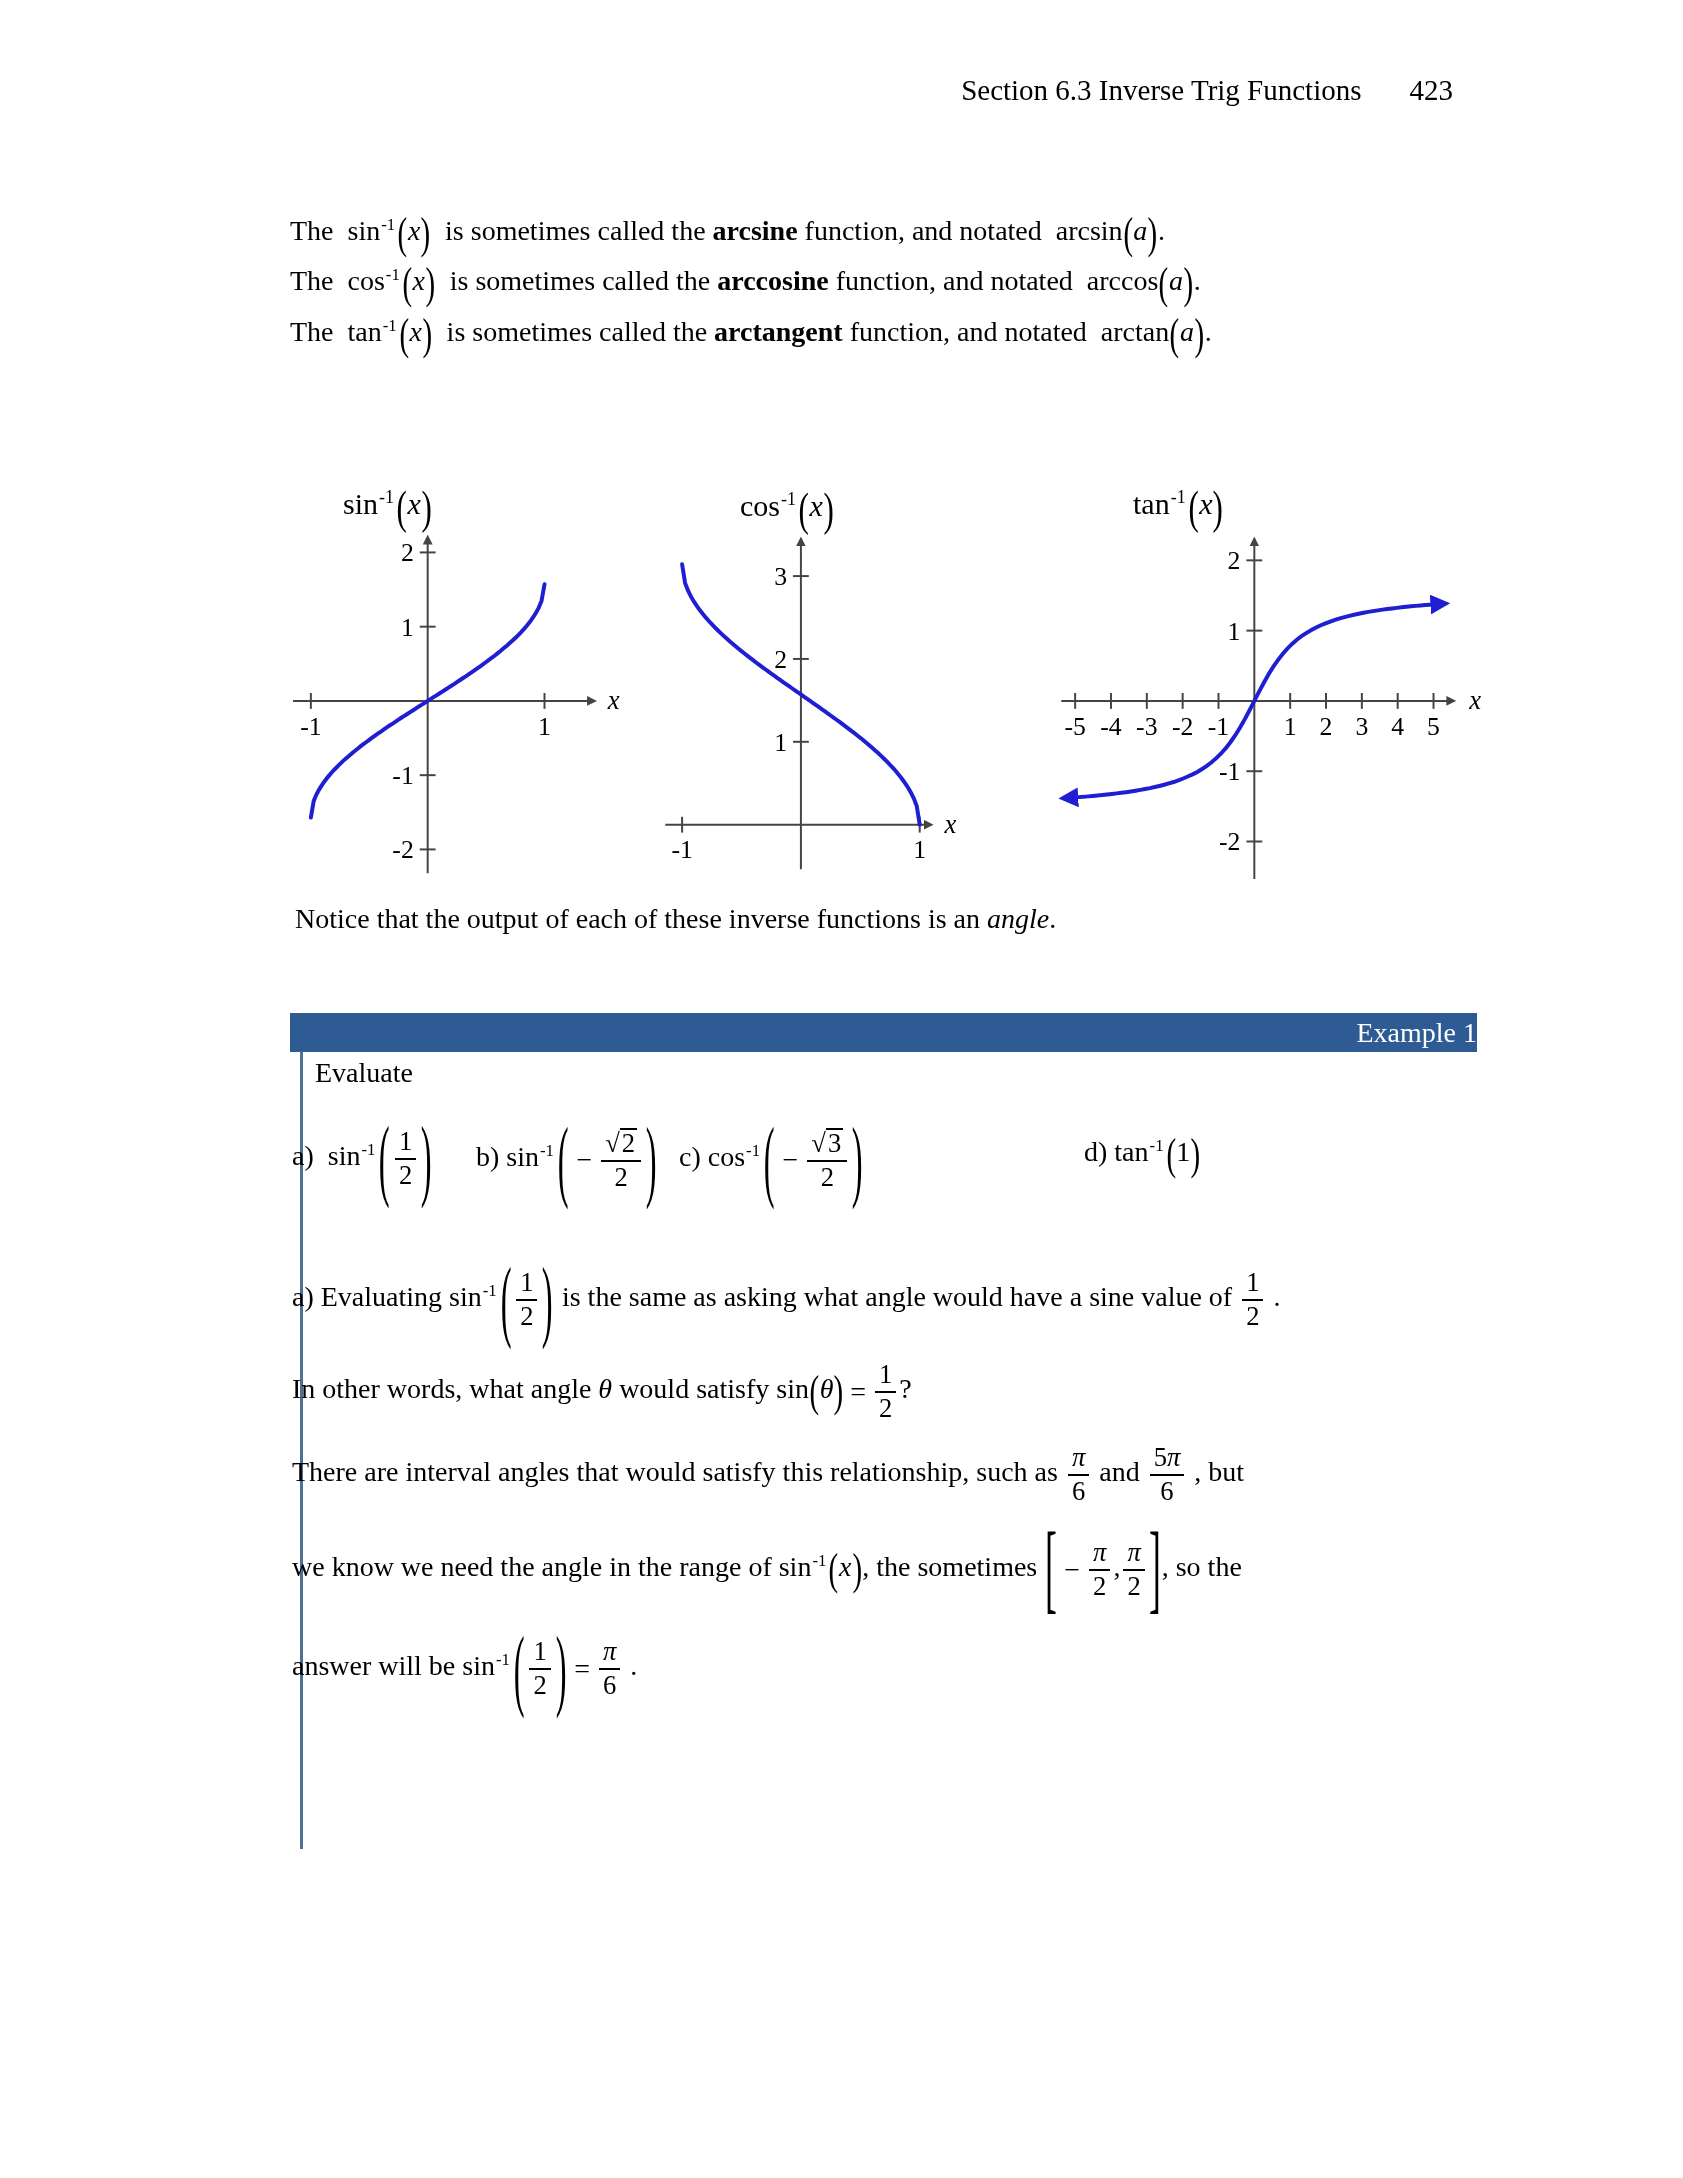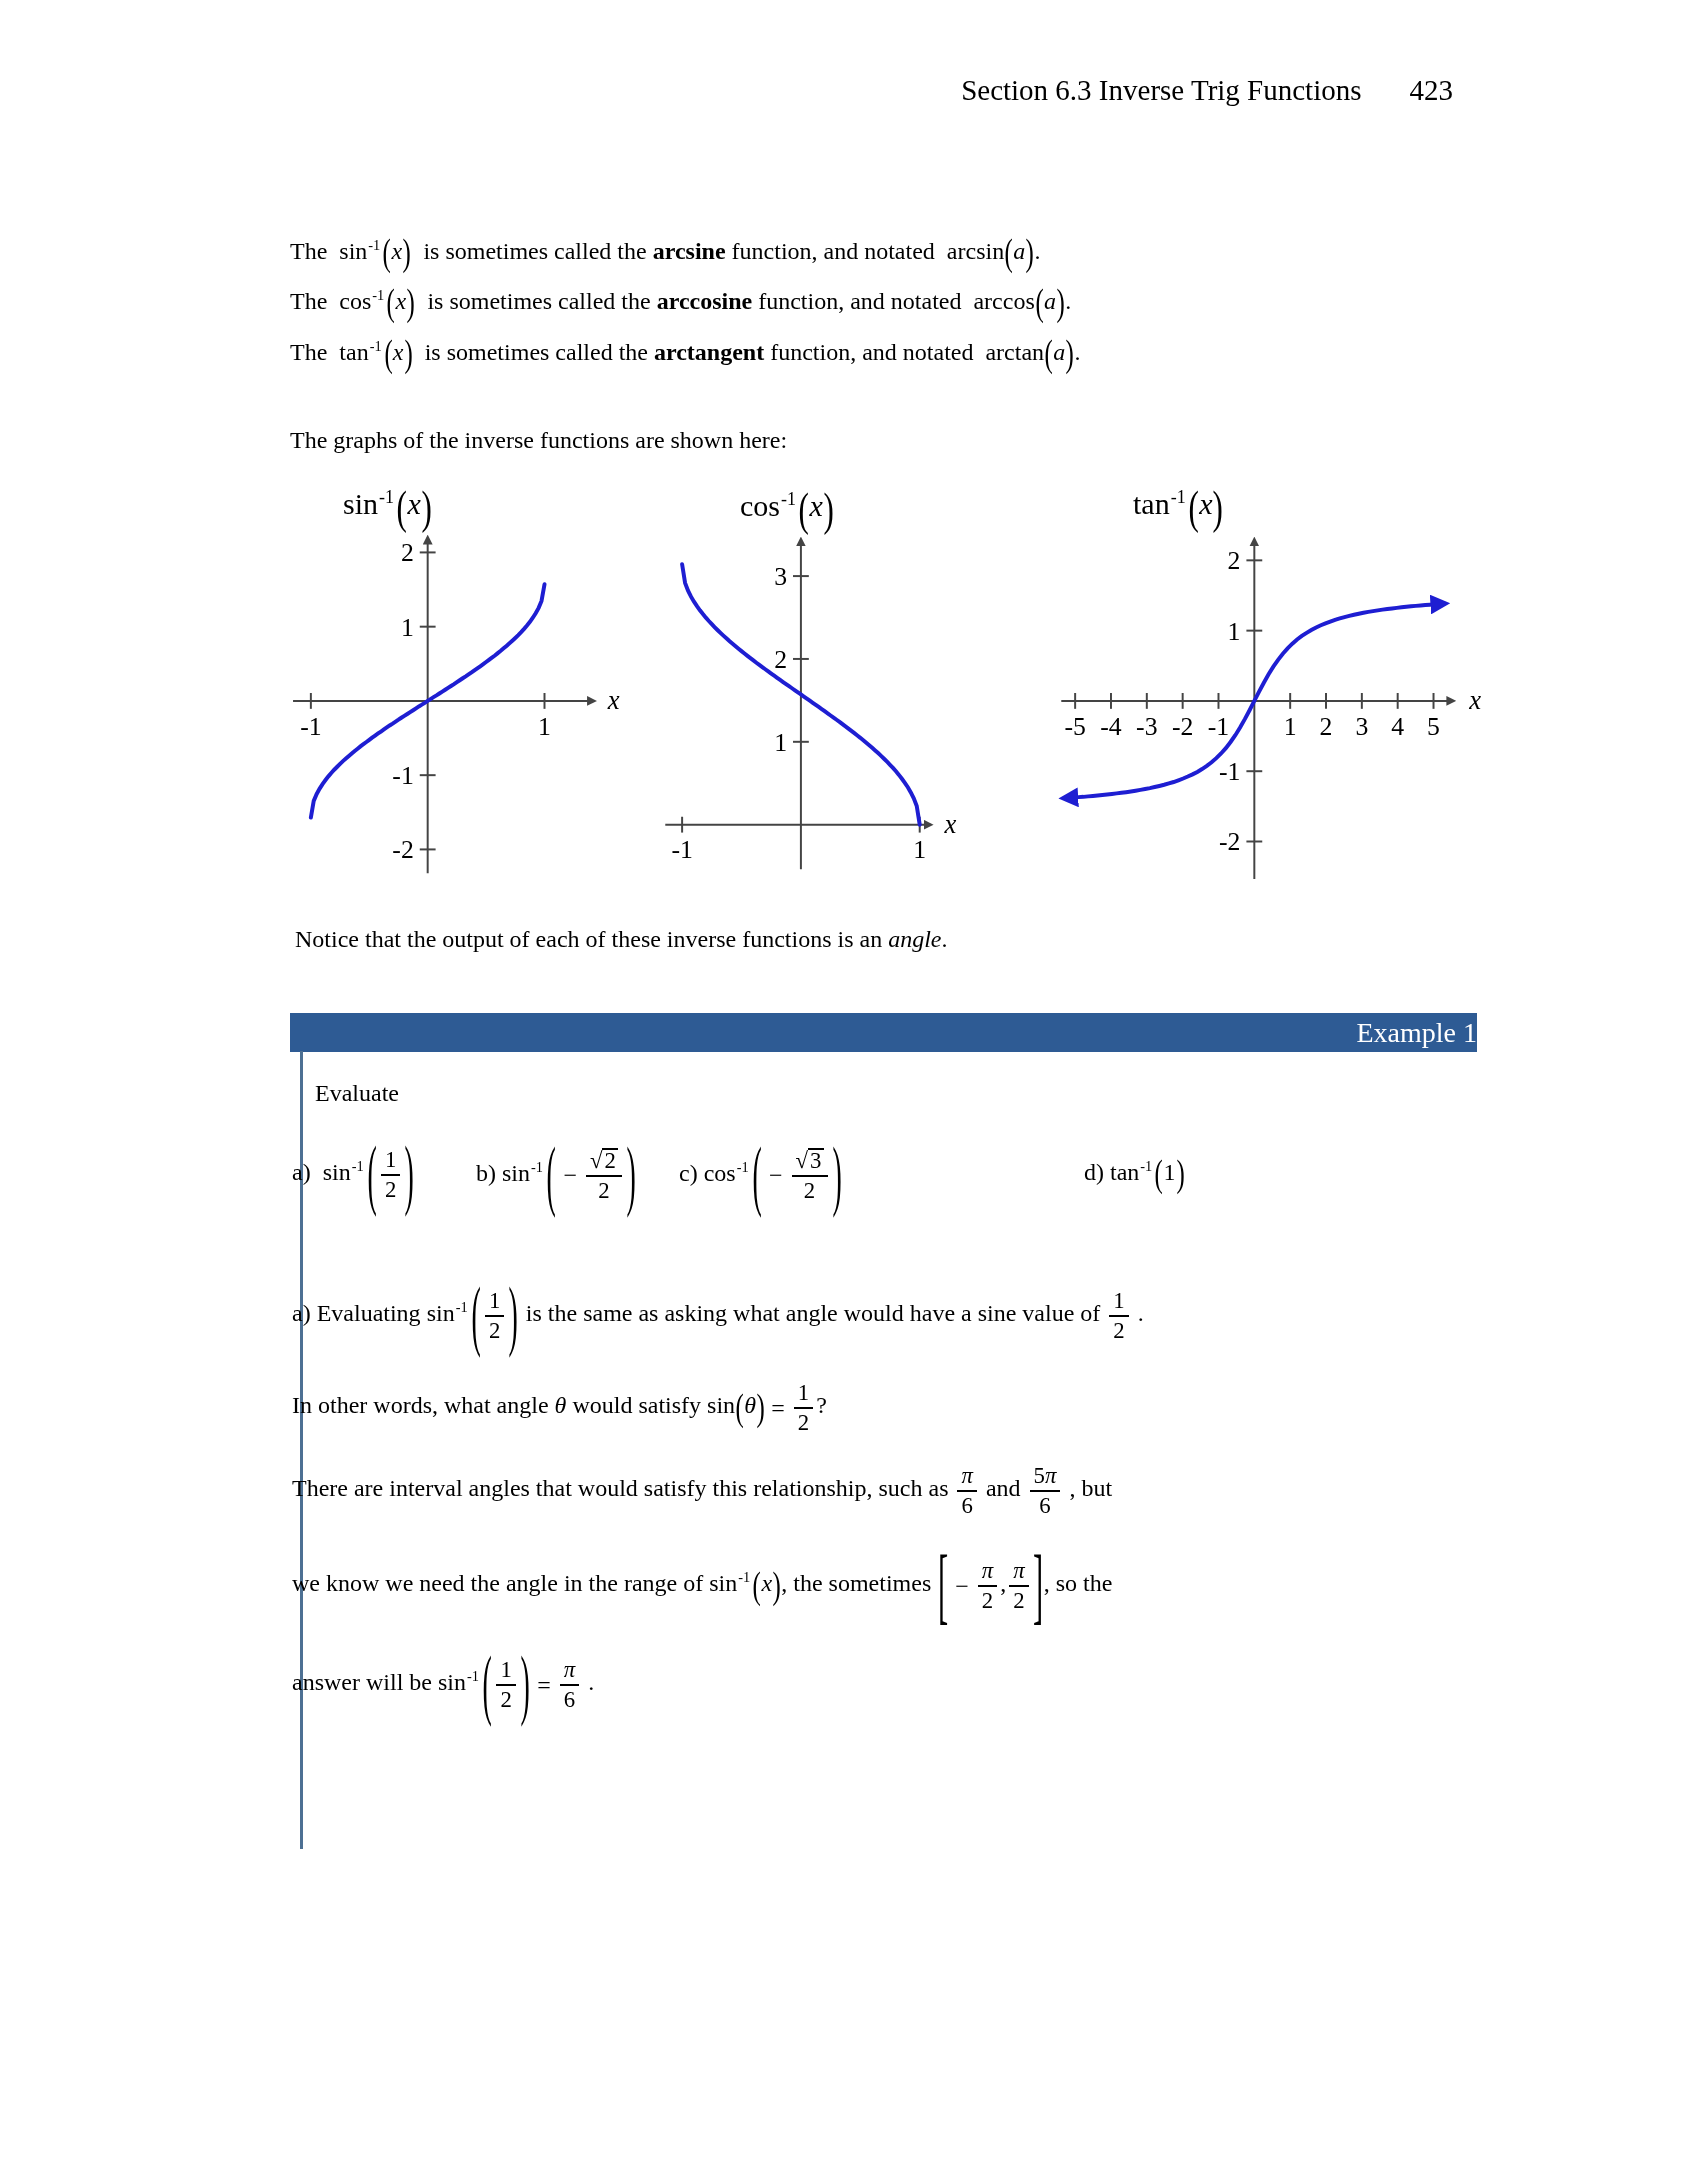--- a/index.html
+++ b/index.html
@@ -1,20 +1,20 @@
 <!DOCTYPE html>
 <html><head>
 <meta charset="utf-8">
 <style>
   html,body{margin:0;padding:0;background:#ffffff;}
   .page{position:relative;width:1683px;height:2122px;background:#fff;
         font-family:"Liberation Serif","DejaVu Serif",serif;color:#000;overflow:hidden;}
   .hdr{position:absolute;top:72px;right:230px;display:flex;gap:48px;
        font-size:29px;line-height:36px;white-space:nowrap;}
-  .mline{position:absolute;white-space:nowrap;font-size:24px;line-height:36px;margin-top:20px;}
+  .mline{position:absolute;white-space:nowrap;font-size:28px;line-height:36px;}
   .glabel{position:absolute;white-space:nowrap;font-size:30px;line-height:36px;margin-left:44px;}
   .tx,.fn{white-space:pre;}
   .mi{font-style:italic;}
   .bold{font-weight:bold;}
   .msup{font-size:0.60em;vertical-align:super;margin:0 2px 0 1px;white-space:pre;}
   .mop{display:inline-block;vertical-align:middle;margin:0 6px;}
   .frac{display:inline-flex;flex-direction:column;align-items:center;vertical-align:middle;
         margin:0 3px;line-height:1.05;font-size:0.95em;}
   .frac .num{border-bottom:2px solid #000;padding:0 4px 2px;}
   .frac .den{padding-top:2px;}
@@ -36,21 +36,20 @@
 
   <div class="hdr">
     <span>Section 6.3 Inverse Trig Functions</span>
     <span>423</span>
   </div>
 
   <div class="mline" style="left:290px;top:207px;"><span class="tx">The  </span><span class="fn">sin</span><span class="msup">-1</span><span class="par s1">(</span><span class="mi tx">x</span><span class="par s1">)</span><span class="tx">  is sometimes called the </span><span class="bold tx">arcsine</span><span class="tx"> function, and notated  </span><span class="fn">arcsin</span><span class="par s1">(</span><span class="mi tx">a</span><span class="par s1">)</span><span class="tx">.</span></div>
   <div class="mline" style="left:290px;top:257px;"><span class="tx">The  </span><span class="fn">cos</span><span class="msup">-1</span><span class="par s1">(</span><span class="mi tx">x</span><span class="par s1">)</span><span class="tx">  is sometimes called the </span><span class="bold tx">arccosine</span><span class="tx"> function, and notated  </span><span class="fn">arccos</span><span class="par s1">(</span><span class="mi tx">a</span><span class="par s1">)</span><span class="tx">.</span></div>
   <div class="mline" style="left:290px;top:308px;"><span class="tx">The  </span><span class="fn">tan</span><span class="msup">-1</span><span class="par s1">(</span><span class="mi tx">x</span><span class="par s1">)</span><span class="tx">  is sometimes called the </span><span class="bold tx">arctangent</span><span class="tx"> function, and notated  </span><span class="fn">arctan</span><span class="par s1">(</span><span class="mi tx">a</span><span class="par s1">)</span><span class="tx">.</span></div>
 
-  <div class="mline" style="left:290px;top:402px;">The graphs of the inverse functions are shown here:</div>
 
   <div class="glabel" style="left:299px;top:479px;"><span class="fn">sin</span><span class="msup">-1</span><span class="par s1">(</span><span class="mi tx">x</span><span class="par s1">)</span></div>
   <div class="glabel" style="left:696px;top:481px;"><span class="fn">cos</span><span class="msup">-1</span><span class="par s1">(</span><span class="mi tx">x</span><span class="par s1">)</span></div>
   <div class="glabel" style="left:1089px;top:479px;"><span class="fn">tan</span><span class="msup">-1</span><span class="par s1">(</span><span class="mi tx">x</span><span class="par s1">)</span></div>
 
   <svg id="graphs-svg" class="gsvg" width="1683" height="2178" viewBox="0 0 1700 2200">
       <defs>
         <marker id="arrAxis" viewBox="0 0 10 10" refX="7" refY="5" markerWidth="5" markerHeight="5" orient="auto-start-reverse" markerUnits="strokeWidth">
           <path d="M0,0 L10,5 L0,10 z" fill="#444444"></path>
         </marker>

